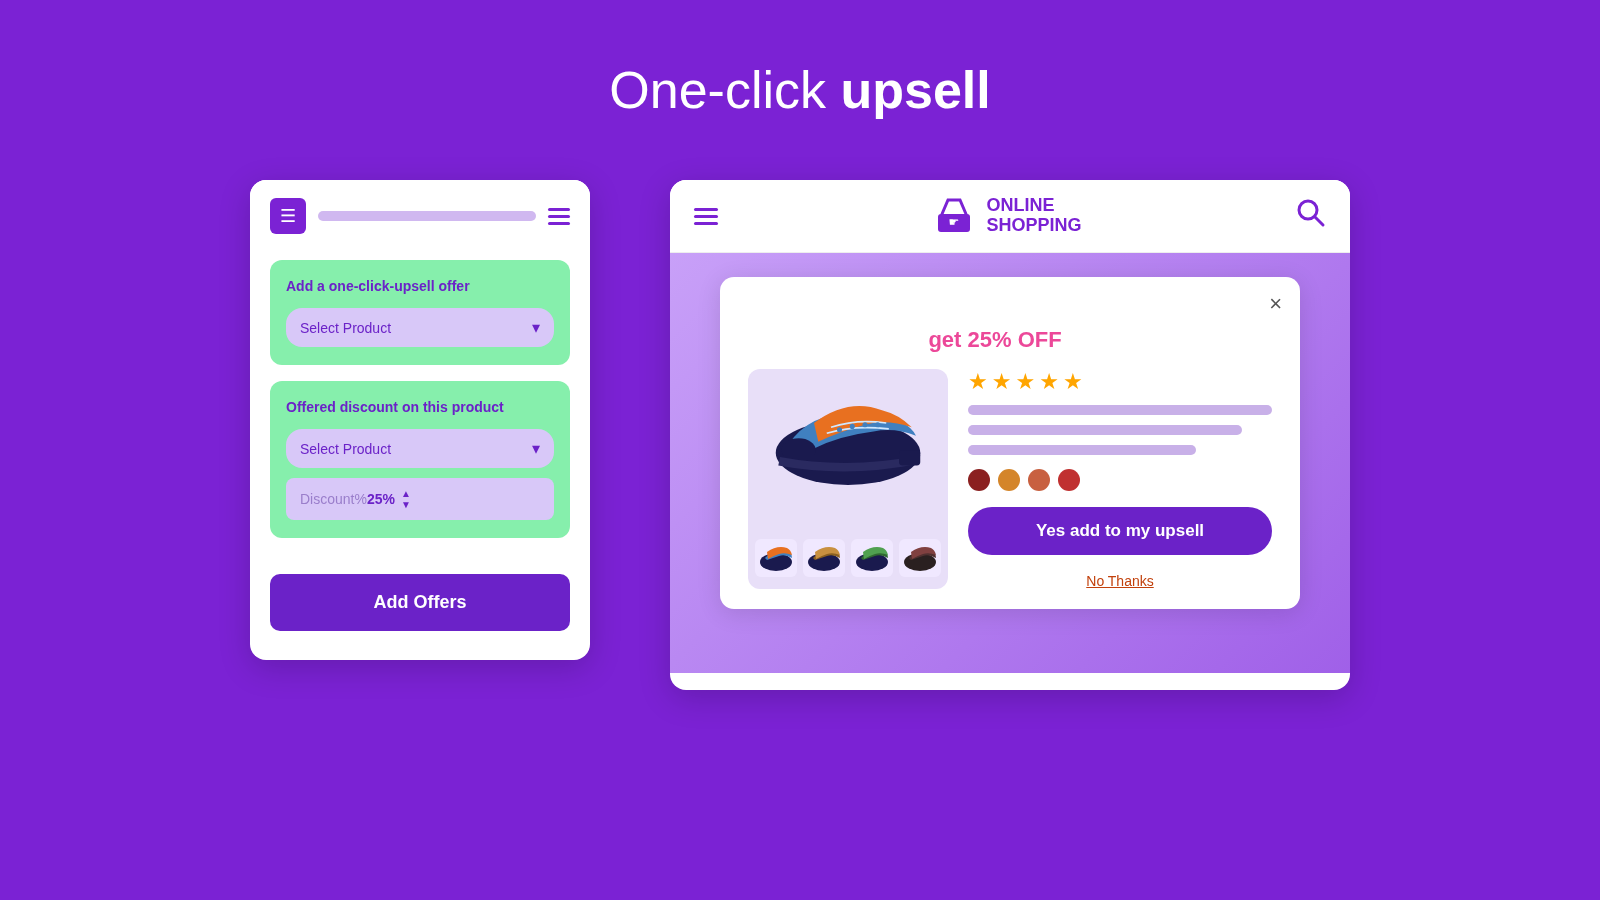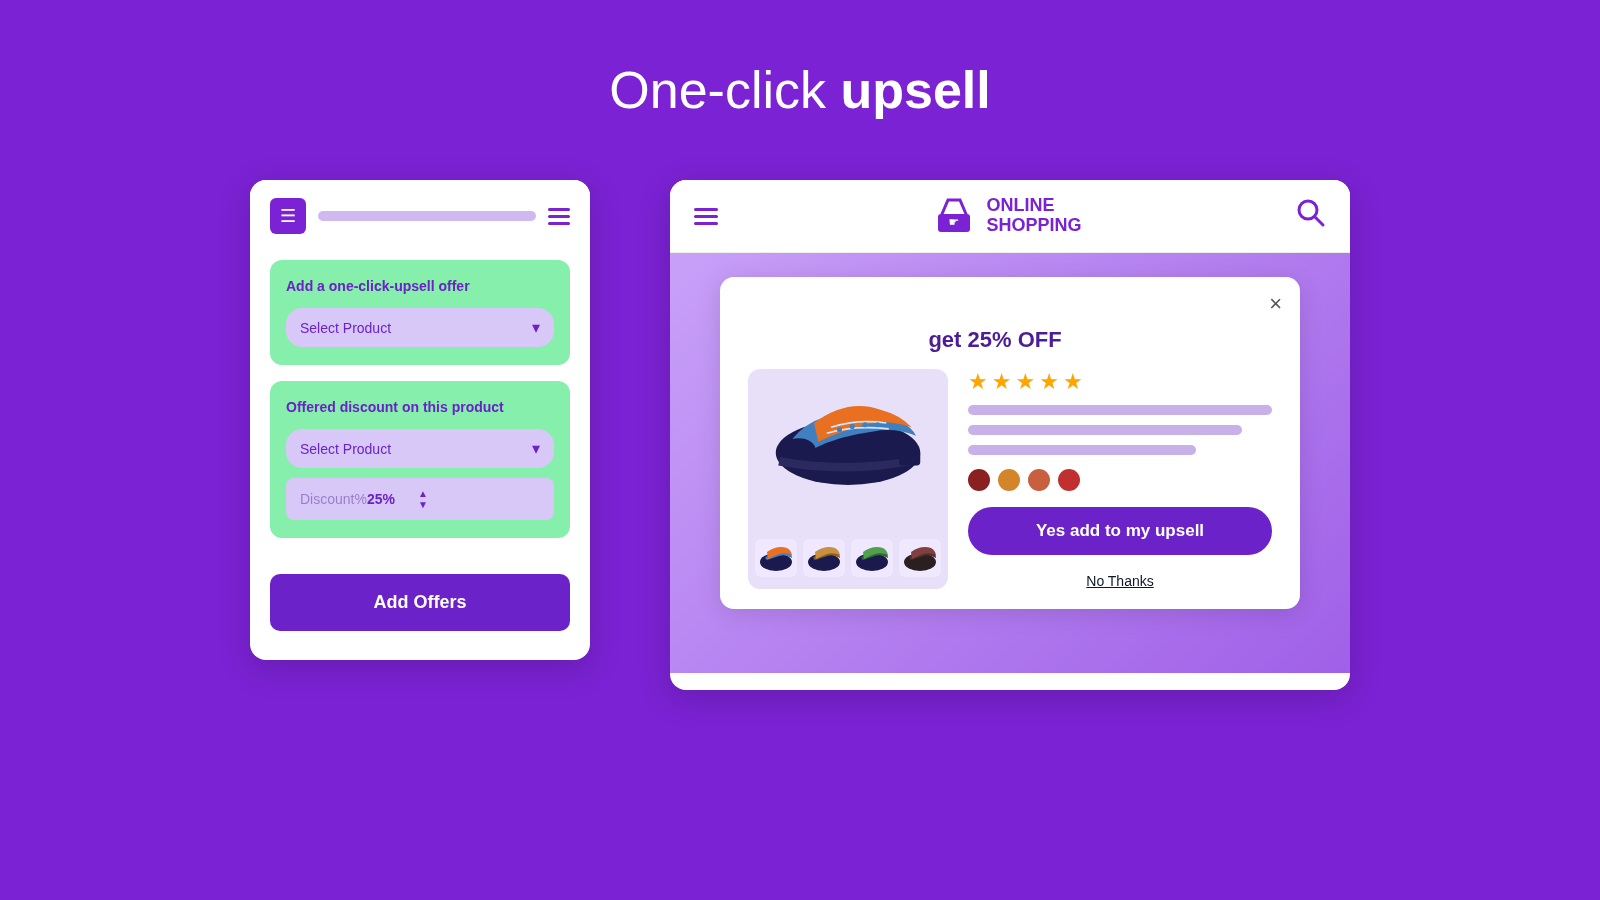--- a/index.html
+++ b/index.html
@@ -140,21 +140,21 @@
       color: #9a7ecb;
       font-size: 14px;
     }
 
     .discount-value {
       color: #6B22C8;
       font-size: 14px;
       font-weight: 600;
       display: flex;
       align-items: center;
-      gap: 23px;
+      gap: 6px;
     }
 
     .stepper {
       display: flex;
       flex-direction: column;
       gap: 2px;
       font-size: 10px;
       color: #6B22C8;
     }
 
@@ -256,21 +256,21 @@
     .modal-headline {
       text-align: center;
       color: #555;
       font-size: 22px;
       font-weight: 400;
       margin-bottom: 6px;
       padding-right: 30px;
     }
 
     .modal-headline strong {
-      color: #4c1d95;
+      color: #ec4899;
       font-weight: 800;
     }
 
     .modal-body {
       display: flex;
       gap: 20px;
       margin-top: 16px;
     }
 
     
@@ -352,21 +352,21 @@
       font-size: 17px;
       font-weight: 700;
       cursor: pointer;
       width: 100%;
       margin-top: 6px;
     }
 
     .no-thanks-link {
       display: block;
       text-align: center;
-      color: #0f172a;
+      color: #c2410c;
       font-size: 14px;
       text-decoration: underline;
       cursor: pointer;
       margin-top: 8px;
     }
   </style>
 </head>
 <body>
 
 <h1 class="page-title">

